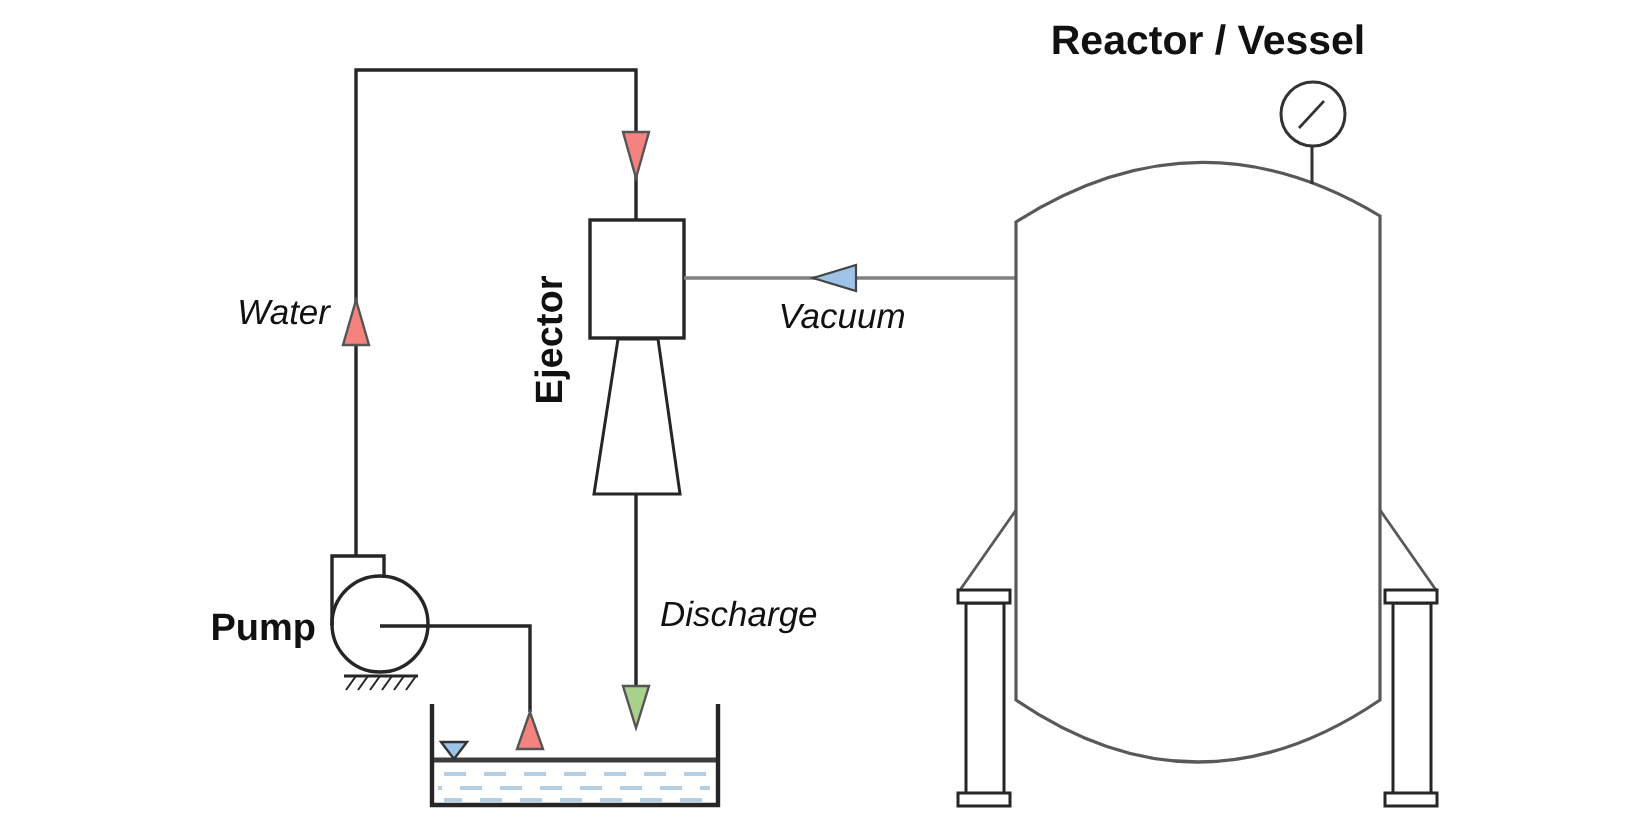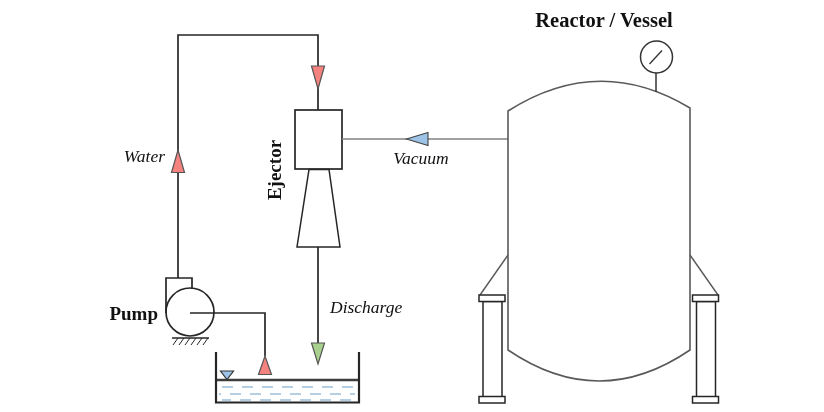--- a/index.html
+++ b/index.html
@@ -1,21 +1,21 @@
 <!DOCTYPE html>
 <html><head>
 <meta charset="utf-8">
 <style>
   html, body { margin: 0; padding: 0; background: #ffffff; }
   .canvas {
     position: relative;
     width: 824px;
     height: 412px;
     background: #ffffff;
-    font-family: Liberation Serif, serif;
+    font-family: Liberation Sans, sans-serif;
     overflow: hidden;
   }
   svg { display: block; }
   text { fill: #111111; }
   .lbl-italic { font-style: italic; font-size: 17.5px; }
   .lbl-bold   { font-weight: bold; font-size: 19px; }
   .lbl-title  { font-weight: bold; font-size: 20.5px; }
 </style>
 </head>
 <body>

